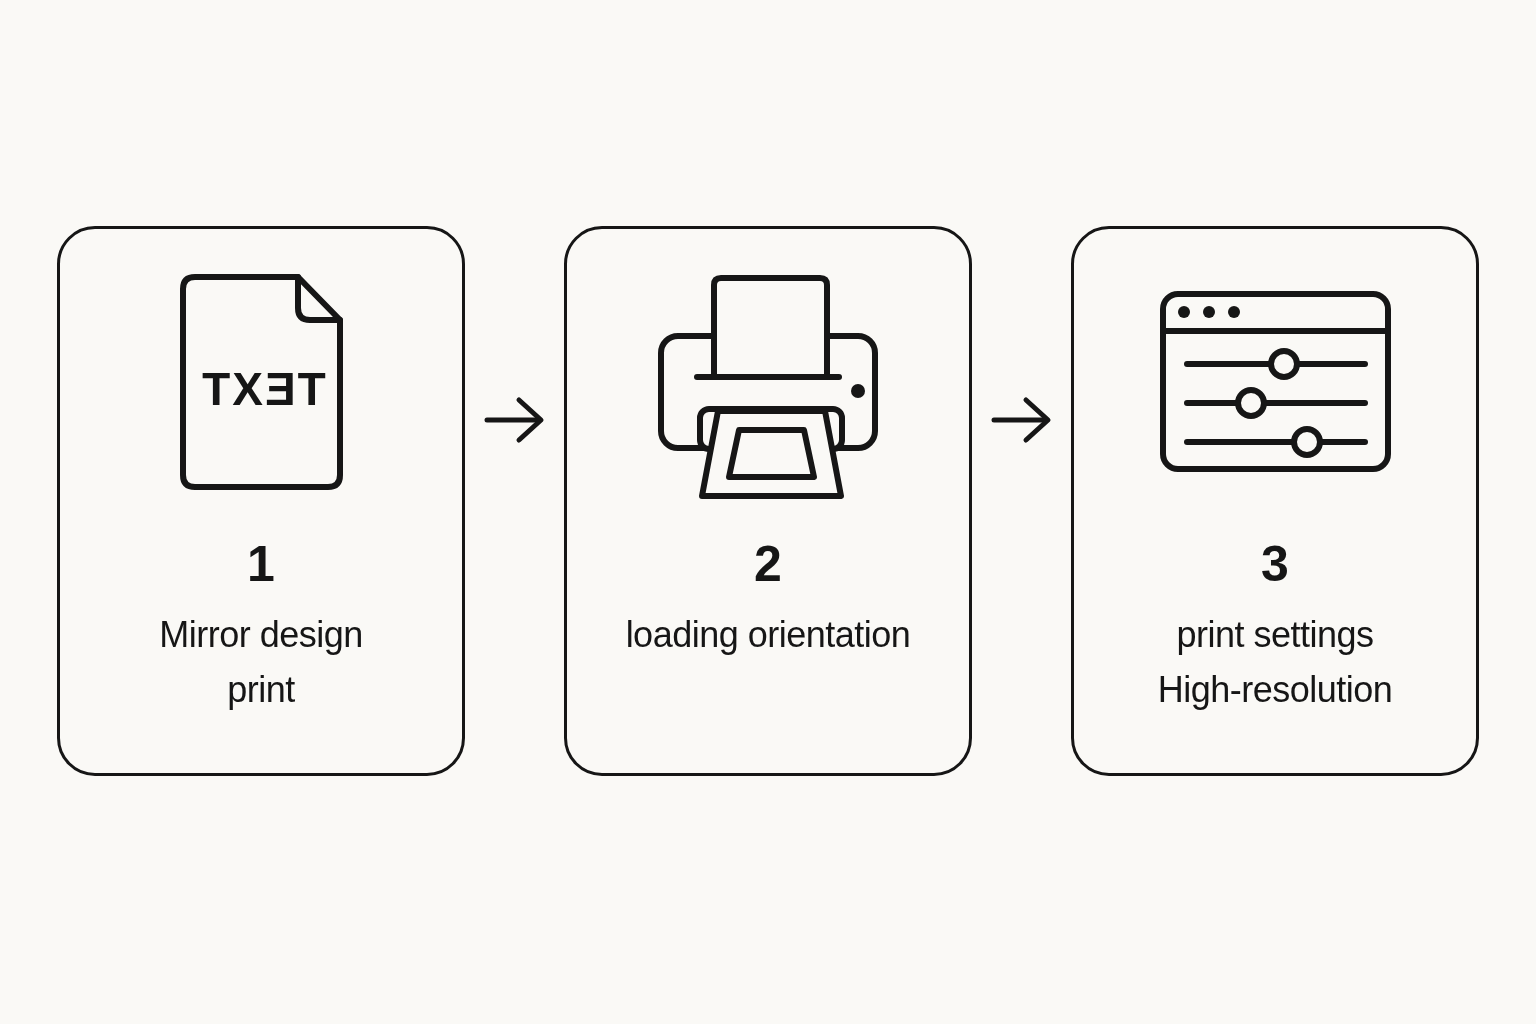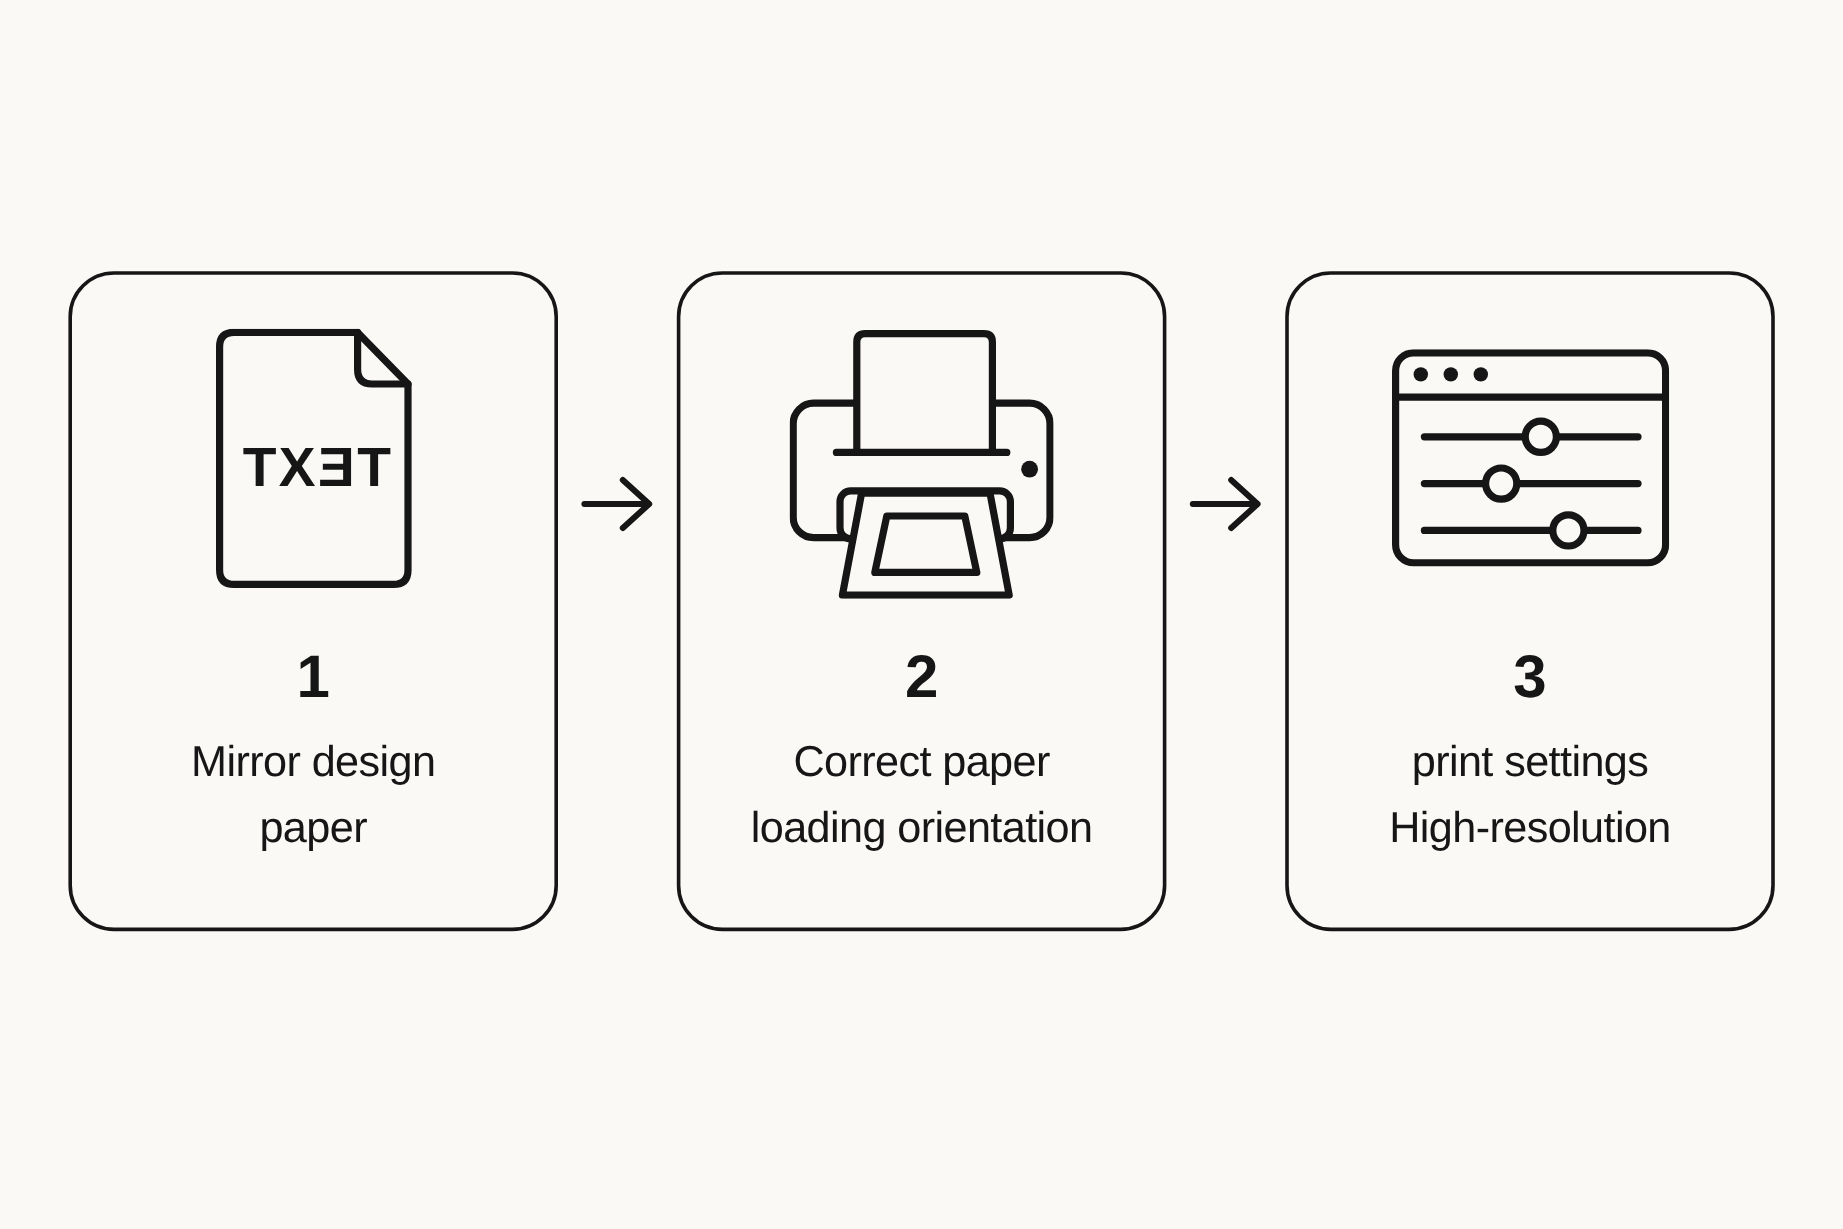--- a/index.html
+++ b/index.html
@@ -78,21 +78,21 @@
     <div class="icon-area">
       <svg class="icon-doc" width="165" height="217" viewBox="0 0 165 217" fill="none" stroke="currentColor" stroke-width="6" stroke-linejoin="round" stroke-linecap="round">
         <path d="M 119,3 H 16 Q 4,3 4,15 V 201 Q 4,213 16,213 H 149 Q 161,213 161,201 V 46 Z" fill="none"></path>
         <path d="M 119,3 V 34 Q 119,46 131,46 H 161" fill="none"></path>
         <text class="mirror-text" transform="translate(84,131) scale(-1,1)" text-anchor="middle" fill="currentColor" stroke="none">TEXT</text>
       </svg>
     </div>
     <div class="step-number">1</div>
     <div class="step-label">
       <div>Mirror design</div>
-      <div>paper</div>
+      <div>print</div>
     </div>
   </div>
 
   <svg class="connector" width="64" height="52" viewBox="0 0 64 52" fill="none" stroke="currentColor" stroke-width="5" stroke-linecap="round" stroke-linejoin="round">
     <path d="M 4,26 H 56"></path>
     <path d="M 36,6 L 58,26 L 36,46"></path>
   </svg>
 
   <div class="step-card">
     <div class="icon-area">
@@ -108,21 +108,20 @@
         <circle cx="200" cy="116" r="7" fill="currentColor" stroke="none"></circle>
 
         <rect x="42" y="134" width="142" height="40" rx="9" fill="var(--bg)"></rect>
 
         <path d="M 60,136 H 167 L 183,221 H 44 Z" fill="var(--bg)"></path>
         <path d="M 81,155 H 146 L 156,202 H 71 Z" fill="none"></path>
       </svg>
     </div>
     <div class="step-number">2</div>
     <div class="step-label">
-      <div>Correct paper</div>
       <div>loading orientation</div>
     </div>
   </div>
 
   <svg class="connector" width="64" height="52" viewBox="0 0 64 52" fill="none" stroke="currentColor" stroke-width="5" stroke-linecap="round" stroke-linejoin="round">
     <path d="M 4,26 H 56"></path>
     <path d="M 36,6 L 58,26 L 36,46"></path>
   </svg>
 
   <div class="step-card">

